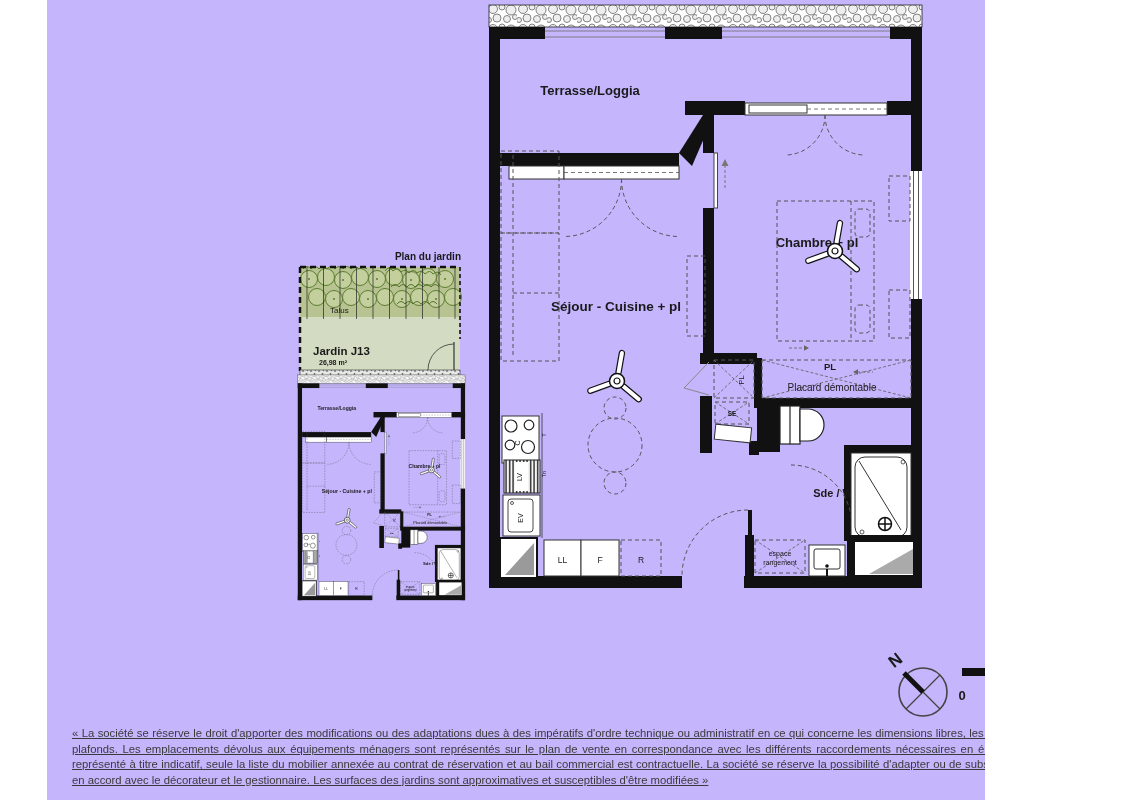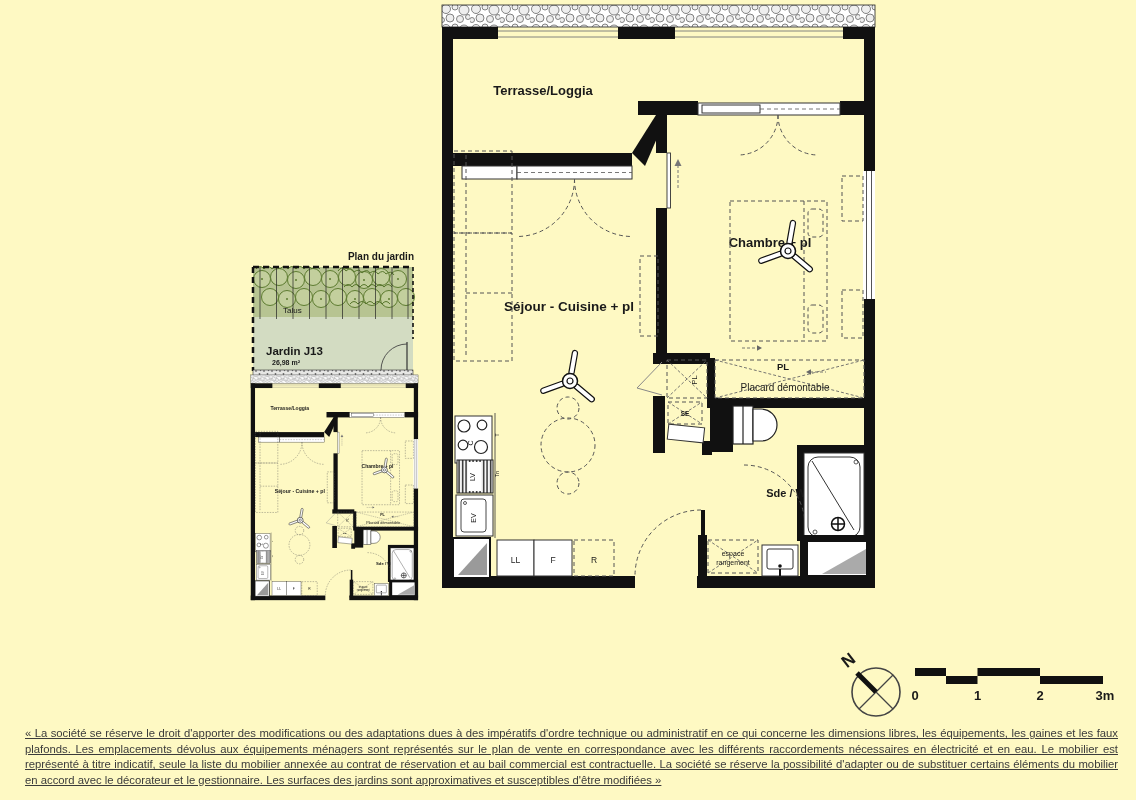--- a/index.html
+++ b/index.html
@@ -1,17 +1,17 @@
 <!DOCTYPE html>
 <html><head>
 <meta charset="utf-8">
 <style>
   html,body{margin:0;padding:0;background:#fff;}
-  #canvas{position:relative;width:1136px;height:800px;background:#fef9c3;overflow:hidden;
-          font-family:"Liberation Sans",sans-serif;}
+  #canvas{position:relative;width:938px;height:800px;background:#c4b5fd;overflow:hidden;
+          font-family:"Liberation Sans",sans-serif;margin-left:47px;}
   .abs{position:absolute;}
   #disclaimer{left:25px;top:726px;width:1093px;font-size:11.3px;line-height:15.6px;
               color:#3b3b3b;text-align:justify;text-decoration:underline;}
   svg text{font-family:"Liberation Sans",sans-serif;fill:#1a1a1a;}
   .room-lbl{font-weight:bold;}
   .dash{fill:none;stroke:#555;stroke-width:1;stroke-dasharray:4 3;}
   .dash2{fill:none;stroke:#666;stroke-width:0.9;stroke-dasharray:3 2;}
   .thin{fill:#fff;stroke:#333;stroke-width:1;}
   .wall{fill:#111;}
 </style>

